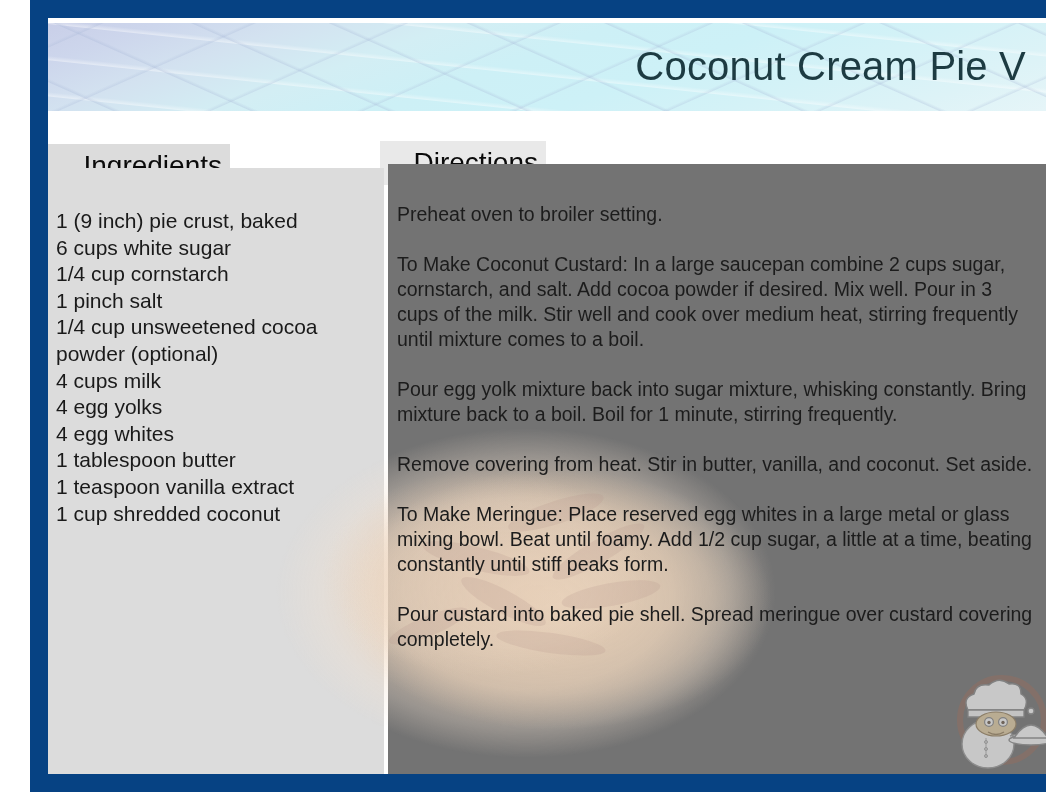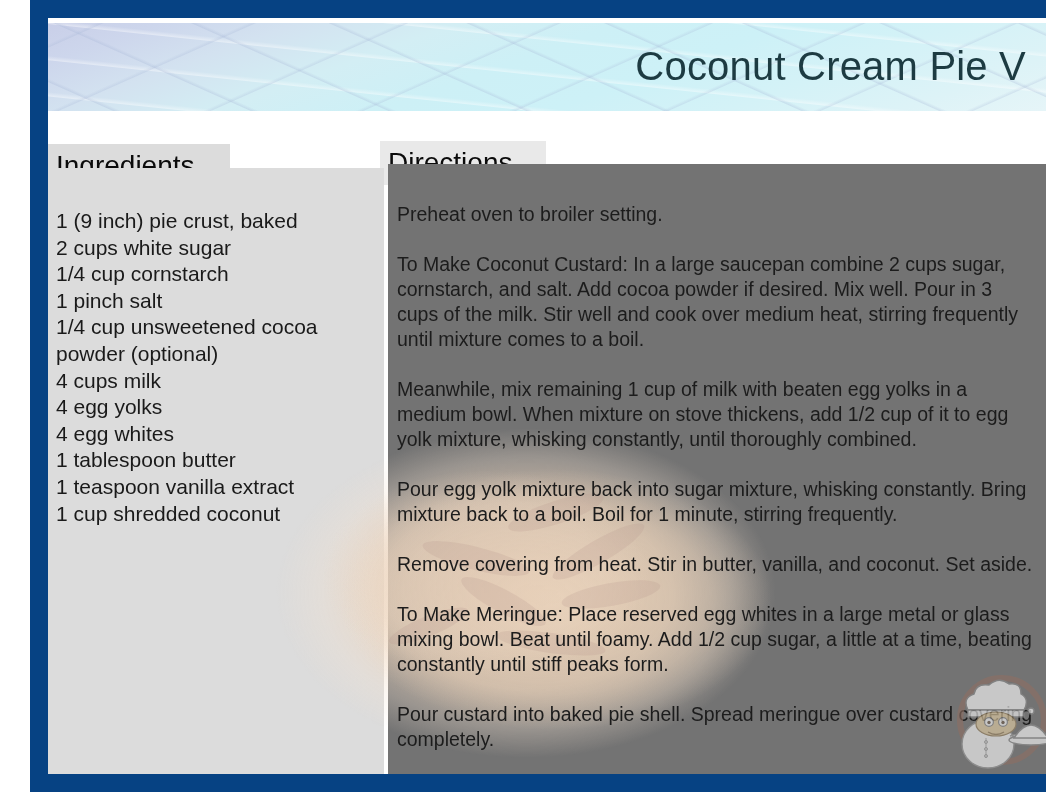--- a/index.html
+++ b/index.html
@@ -92,20 +92,21 @@
   .tab {
     position: absolute;
     background: #dcdcdc;
     color: #0b0b0b;
     font-size: 28px;
     font-weight: 400;
     line-height: 44px;
     padding: 0 8px 0 8px;
     box-sizing: border-box;
     white-space: nowrap;
+    text-align: right;
   }
   #tab-ingredients {
     left: 0px;
     top: 126px;
     width: 182px;
     height: 44px;
   }
   #tab-directions {
     left: 332px;
     top: 123px;
@@ -219,38 +220,37 @@
       <div class="pie-swirl" style="left:44%;top:62%;width:22%;height:6%;transform:rotate(8deg);"></div>
     </div>
 
     <div class="tab" id="tab-ingredients">Ingredients</div>
 
     <div class="tab" id="tab-directions">Directions</div>
 
     <div class="panel" id="panel-ingredients">
       <div class="ingredient-list" id="ingredient-list">
           <div class="ingredient-line">1 (9 inch) pie crust, baked</div>
-          <div class="ingredient-line">2 cups white sugar</div>
+          <div class="ingredient-line">6 cups white sugar</div>
           <div class="ingredient-line">1/4 cup cornstarch</div>
           <div class="ingredient-line">1 pinch salt</div>
           <div class="ingredient-line">1/4 cup unsweetened cocoa powder (optional)</div>
           <div class="ingredient-line">4 cups milk</div>
           <div class="ingredient-line">4 egg yolks</div>
           <div class="ingredient-line">4 egg whites</div>
           <div class="ingredient-line">1 tablespoon butter</div>
           <div class="ingredient-line">1 teaspoon vanilla extract</div>
           <div class="ingredient-line">1 cup shredded coconut</div>
         </div>
     </div>
 
     <div class="panel" id="panel-directions">
       <div class="direction-body" id="direction-body">
           <p class="direction-para">Preheat oven to broiler setting.</p>
           <p class="direction-para">To Make Coconut Custard: In a large saucepan combine 2 cups sugar, cornstarch, and salt. Add cocoa powder if desired. Mix well. Pour in 3 cups of the milk. Stir well and cook over medium heat, stirring frequently until mixture comes to a boil.</p>
-          <p class="direction-para">Meanwhile, mix remaining 1 cup of milk with beaten egg yolks in a medium bowl. When mixture on stove thickens, add 1/2 cup of it to egg yolk mixture, whisking constantly, until thoroughly combined.</p>
           <p class="direction-para">Pour egg yolk mixture back into sugar mixture, whisking constantly. Bring mixture back to a boil. Boil for 1 minute, stirring frequently.</p>
           <p class="direction-para">Remove covering from heat. Stir in butter, vanilla, and coconut. Set aside.</p>
           <p class="direction-para">To Make Meringue: Place reserved egg whites in a large metal or glass mixing bowl. Beat until foamy. Add 1/2 cup sugar, a little at a time, beating constantly until stiff peaks form.</p>
           <p class="direction-para">Pour custard into baked pie shell. Spread meringue over custard covering completely.</p>
         </div>
     </div>
 
     <svg id="chef-logo" viewBox="0 0 108 104">
       <circle cx="54" cy="54" r="42" fill="none" stroke="#8e6f63" stroke-width="6"></circle>
       <ellipse cx="40" cy="78" rx="26" ry="24" fill="#fbfbfb" stroke="#9c9c9c" stroke-width="1.4"></ellipse>

